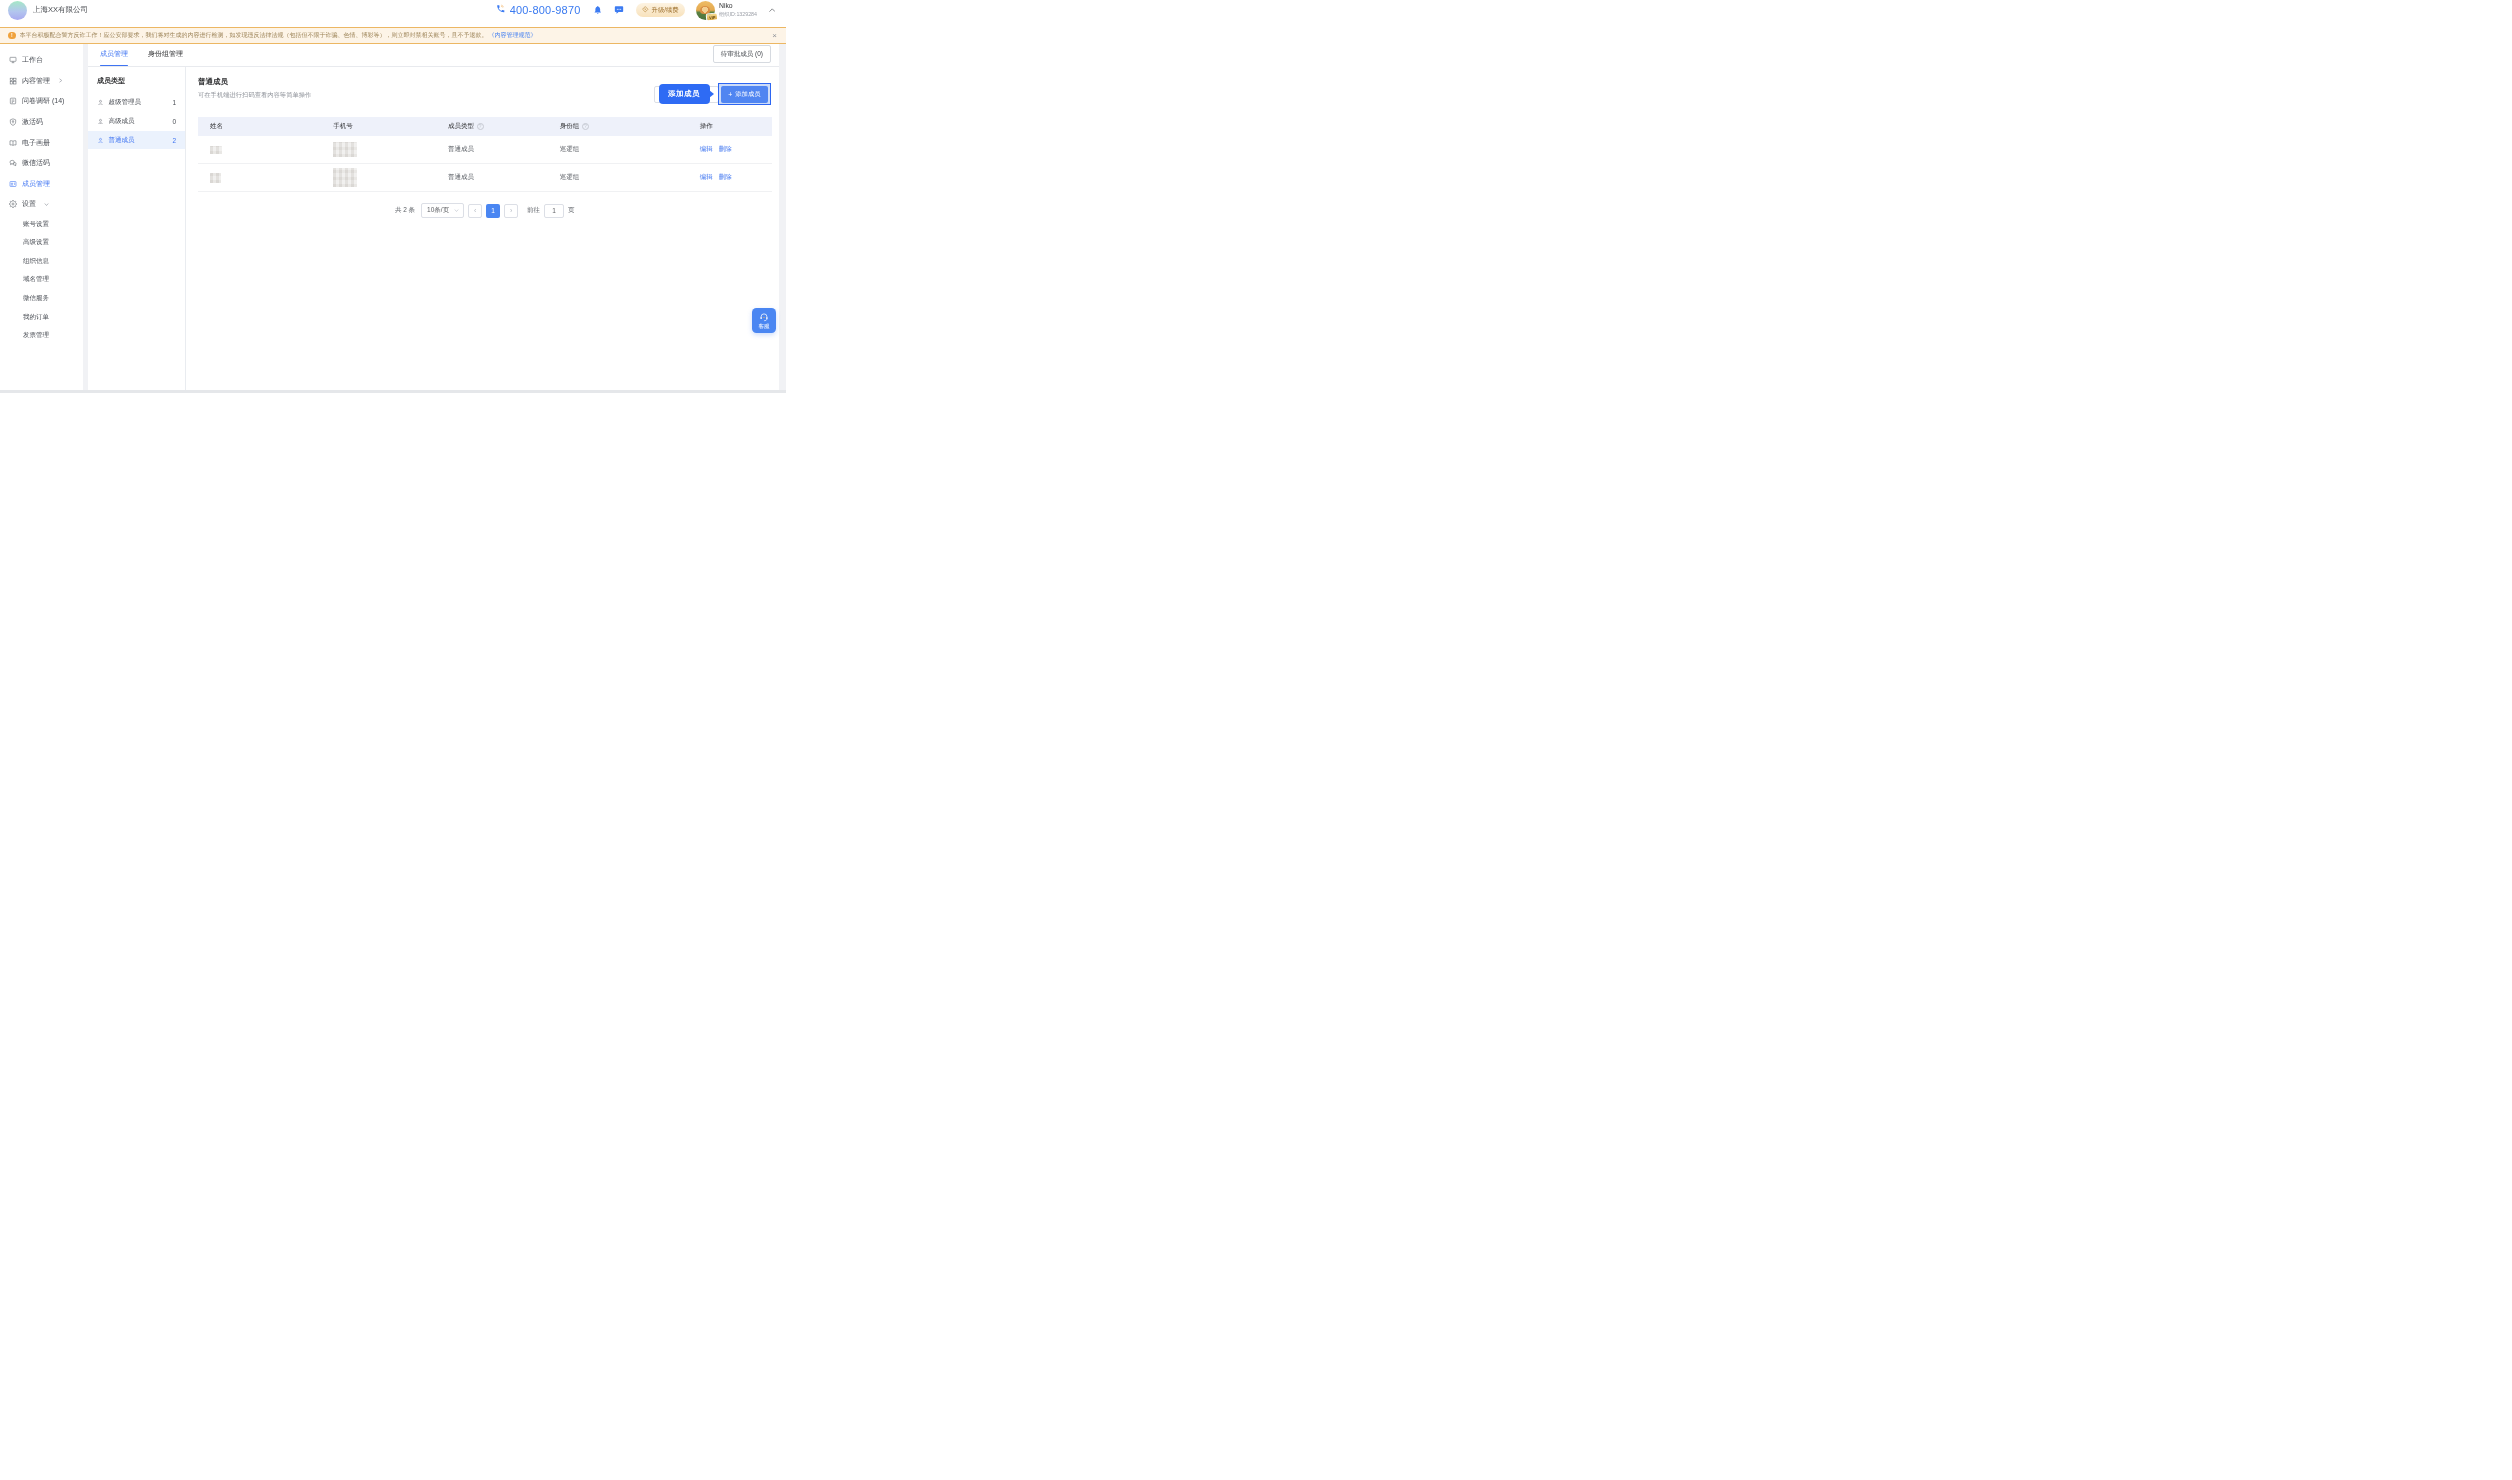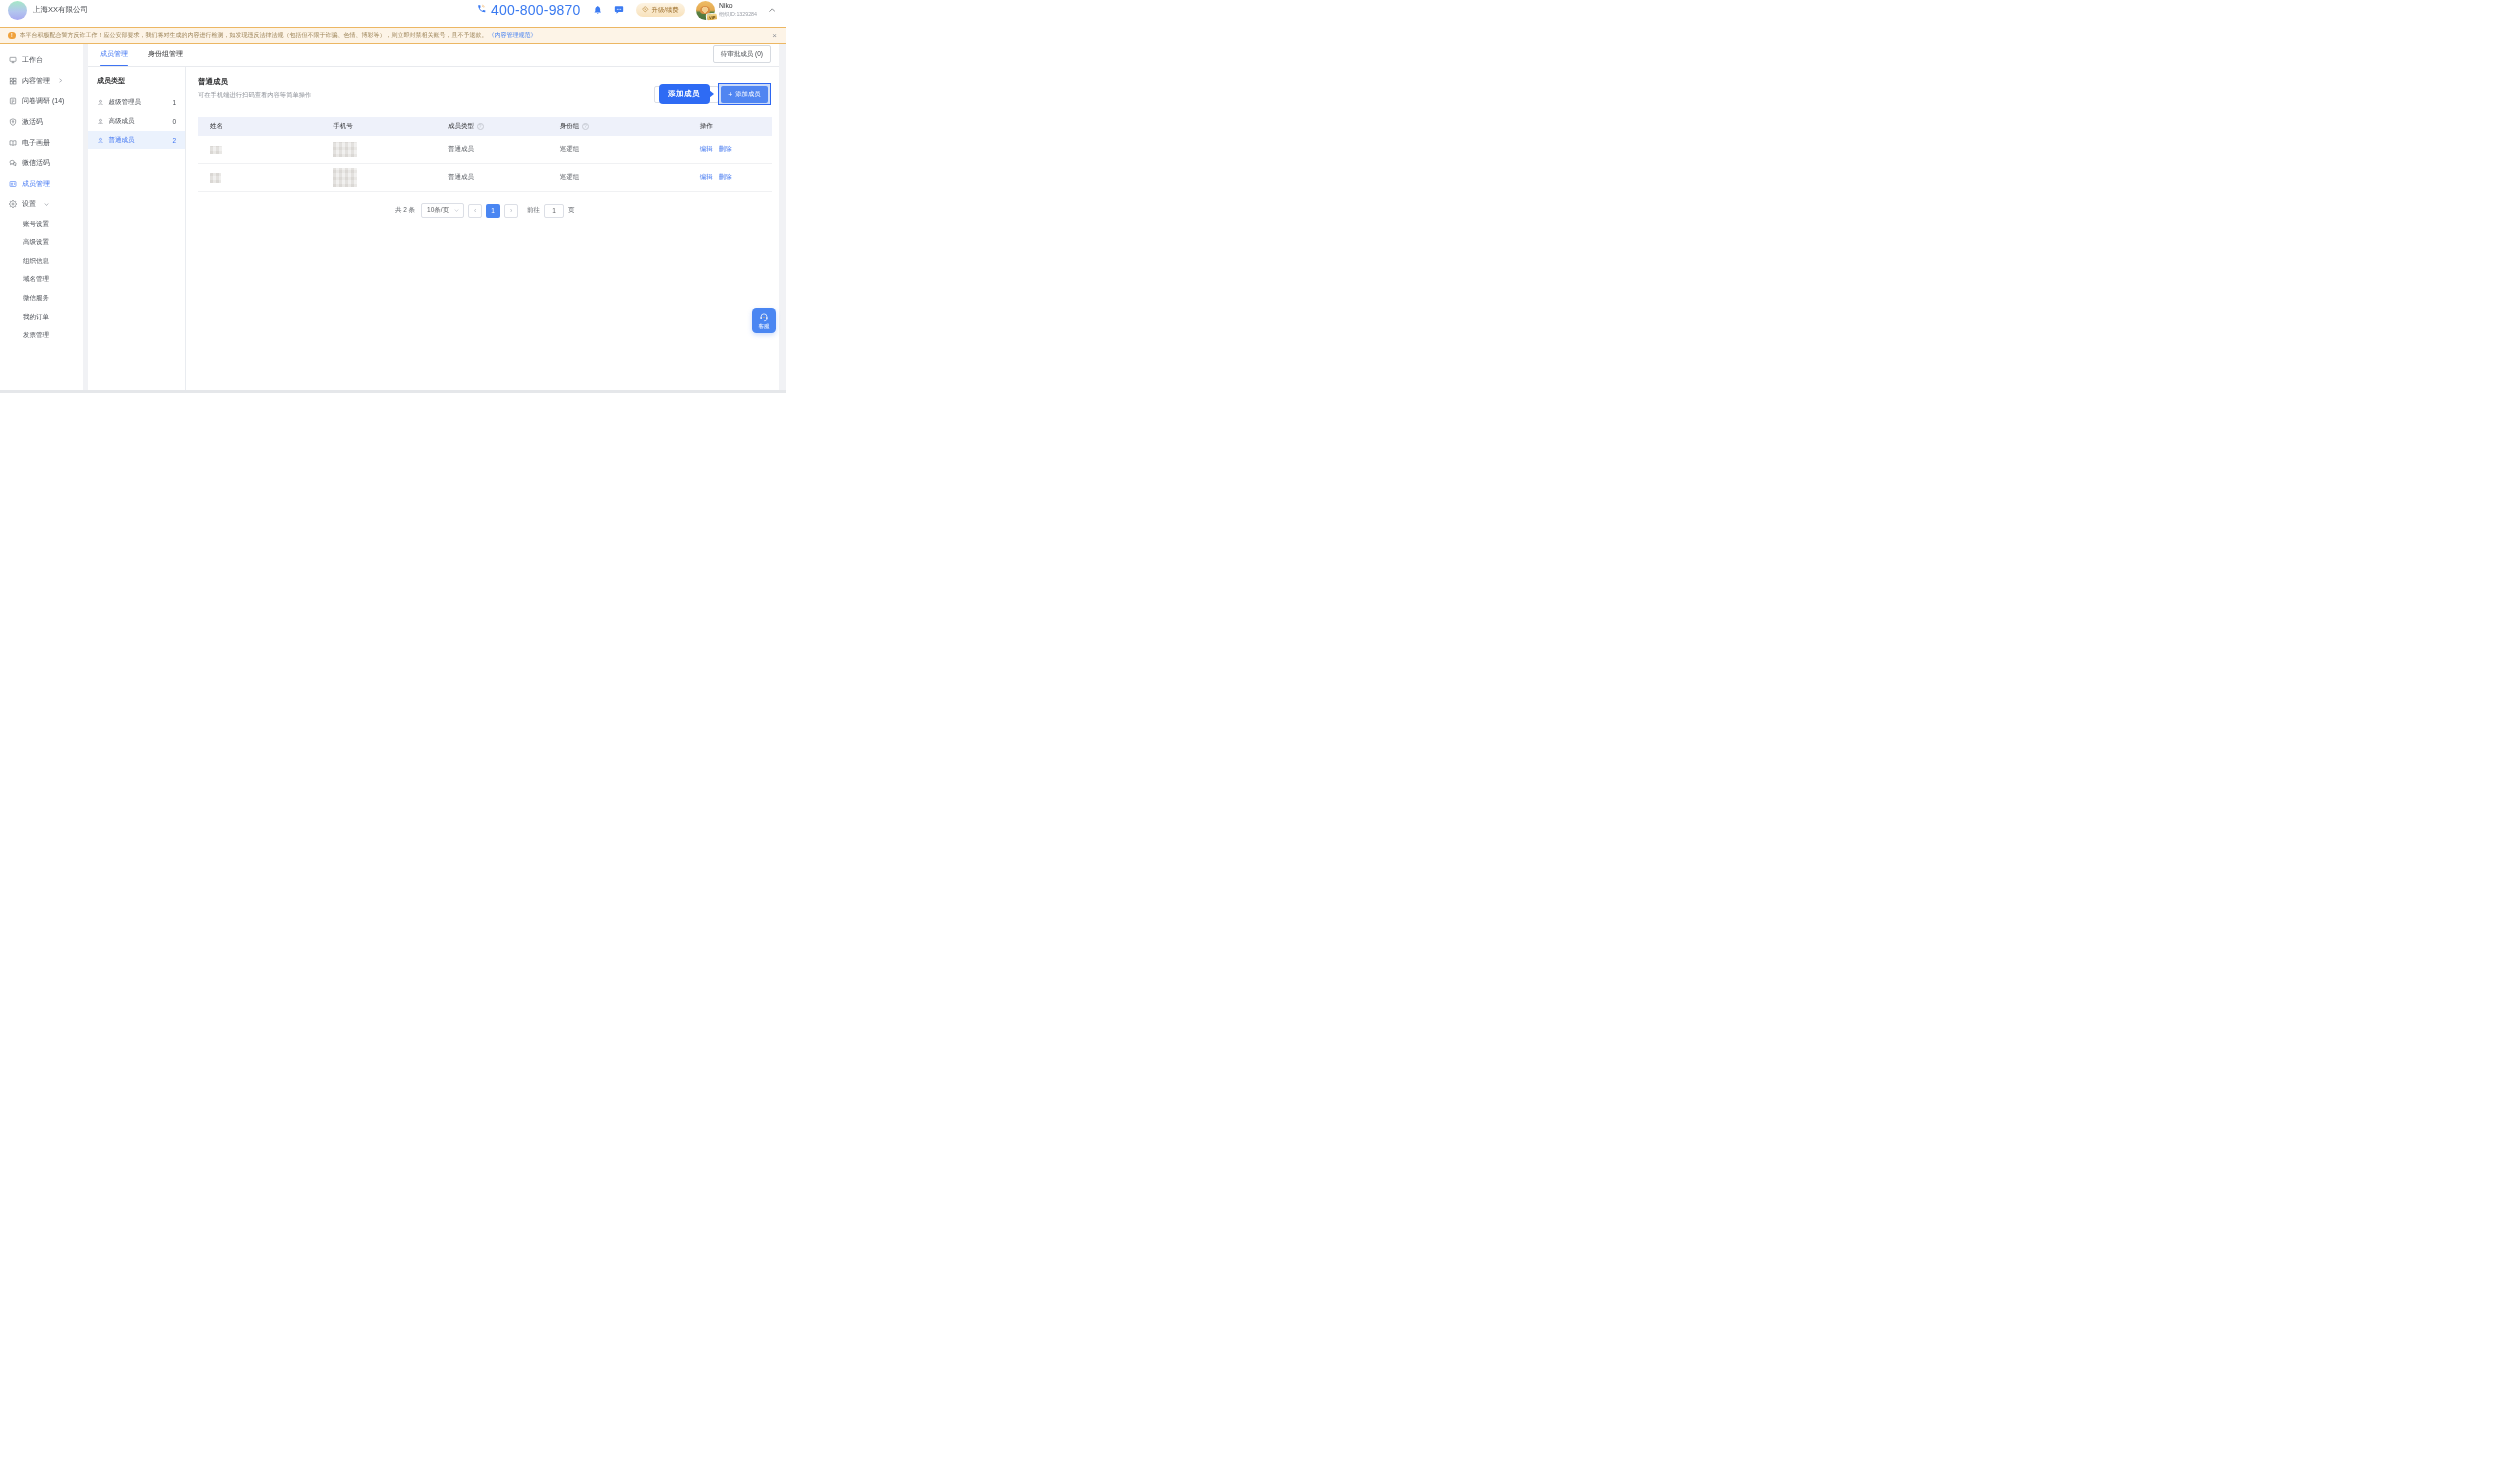--- a/index.html
+++ b/index.html
@@ -6,21 +6,21 @@
   html,body { background:#fff; }
   body { font-family:"Liberation Sans","DejaVu Sans",sans-serif; color:#303133; }
   .page { position:relative; width:786px; height:393px; overflow:hidden; background:#f1f2f5; }
 
   
   .topbar { position:absolute; top:0; left:0; right:0; height:27px; background:#fff; display:flex; align-items:center; padding:0 11px 7px 8px; z-index:30; }
   .logo { width:19px; height:19px; border-radius:50%; background:linear-gradient(180deg,#a5e8c6 0%,#b3c6ee 55%,#a9aaf0 100%); flex:0 0 auto; }
   .company { font-size:7.5px; color:#4a4d52; margin-left:6px; }
   .topbar-right { margin-left:auto; display:flex; align-items:center; }
   .phone-wrap { display:flex; align-items:center; gap:4px; }
-  .phone-number { color:#3a7af0; font-size:14px; letter-spacing:0.2px; }
+  .phone-number { color:#3a7af0; font-size:11px; letter-spacing:0.2px; }
   .icon-btn { margin-left:12px; display:flex; align-items:center; cursor:pointer; }
   .upgrade-badge { margin-left:12px; display:flex; align-items:center; gap:3px; background:linear-gradient(180deg,#fdf3e2,#f8e2bc); border-radius:7.5px; padding:2.5px 6px; font-size:6.3px; color:#9a6b26; cursor:pointer; }
   .profile { margin-left:11px; display:flex; align-items:center; gap:4.5px; cursor:pointer; }
   .avatar { position:relative; width:19px; height:19px; border-radius:50%; background:linear-gradient(180deg,#eebd68 0%,#e5a94e 48%,#5a8142 60%,#4c7340 100%); flex:0 0 auto; }
   .avatar::before { content:""; position:absolute; left:4.5px; top:5px; width:10px; height:8px; border-radius:50% 50% 40% 40%; background:radial-gradient(circle at 50% 45%,#f3cf92 0 45%,#d98f46 46% 100%); }
   .vip-chip { position:absolute; right:-3.5px; bottom:-1.5px; background:linear-gradient(180deg,#f4d98f,#d8ab4c); color:#6b4f12; font-size:4px; font-weight:bold; padding:0.5px 2px; border-radius:2px; transform:rotate(-6deg); border:0.5px solid #fff; }
   .user-meta { line-height:1.25; }
   .user-name { font-size:6.8px; color:#303133; }
   .user-org { font-size:5.3px; color:#9a9ea6; }
   .chev-up { margin-left:7px; }

